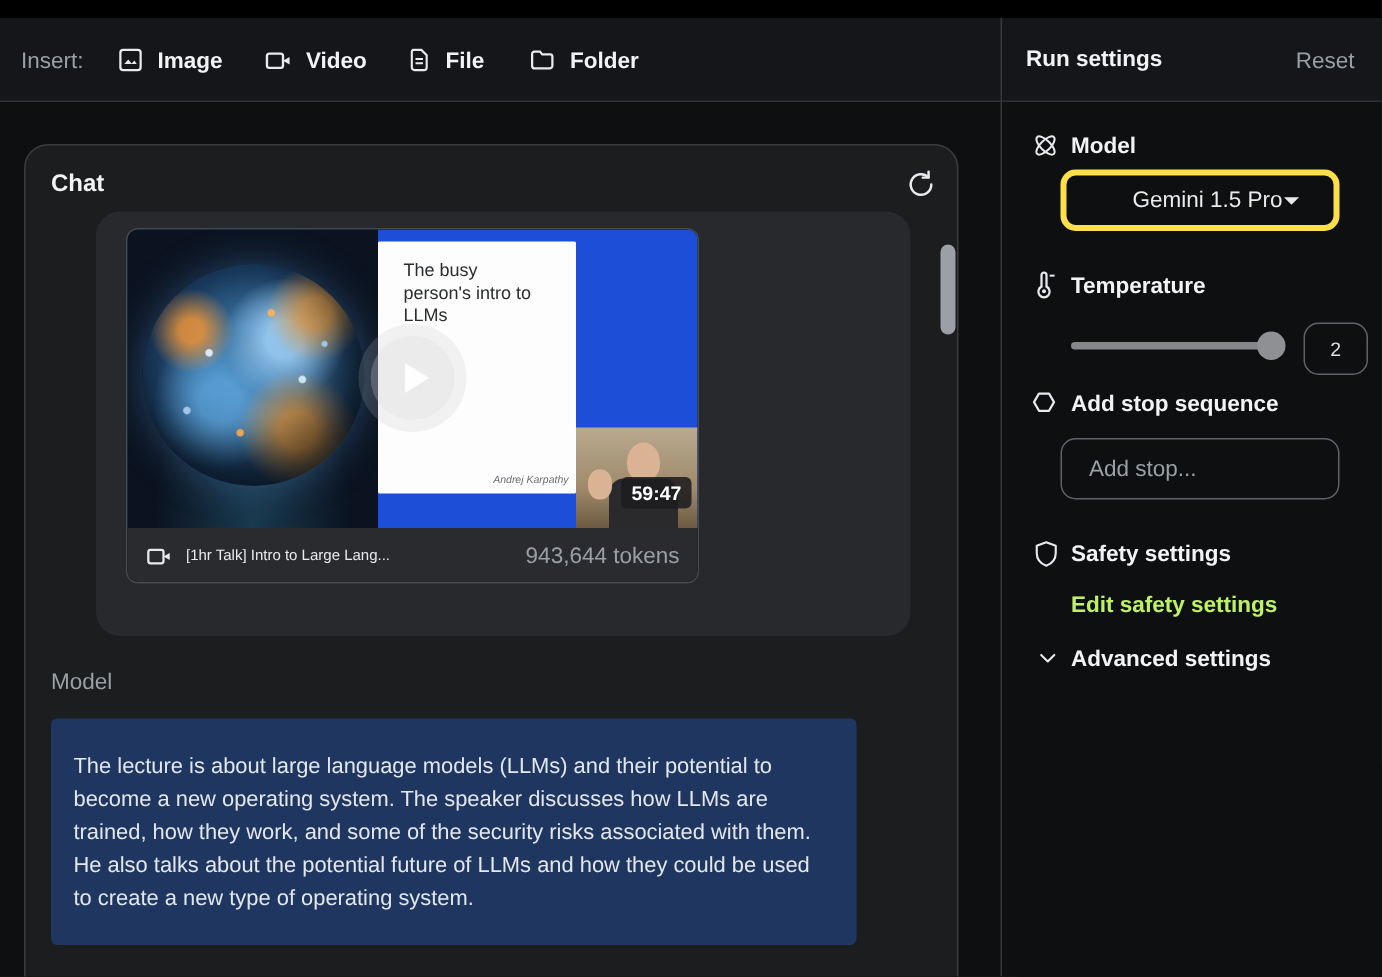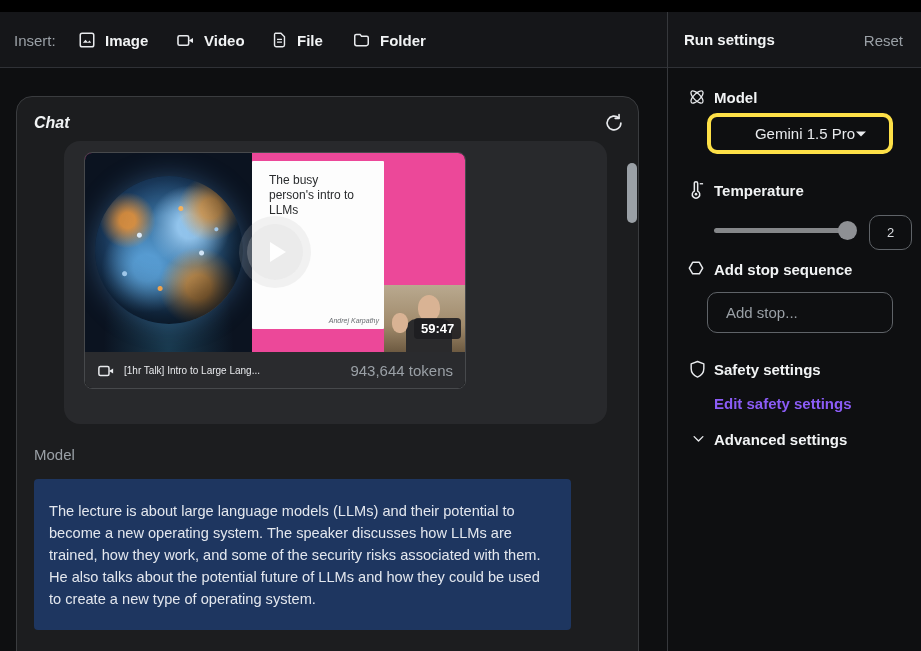--- a/index.html
+++ b/index.html
@@ -41,35 +41,35 @@
     border:1px solid #5f6368; border-radius:10px; display:flex; align-items:center; justify-content:center; }
   .temp-value-box span { font-size:13px; color:#dadce0; }
   .stop-icon { left:686px; top:259px; }
   .stop-label { top:261px; }
   .stop-input { position:absolute; left:707px; top:292px; width:186px; height:41px;
     background:transparent; border:1px solid #5f6368; border-radius:10px; padding:0 14px 0 18px;
     font-family:"Liberation Sans",sans-serif; font-size:15px; color:#e8eaed; outline:none; }
   .stop-input::placeholder { color:#9aa0a6; }
   .safety-icon { left:688px; top:359px; }
   .safety-label { top:361px; }
-  .edit-safety { position:absolute; left:714px; top:395px; font-size:15px; font-weight:700; color:#8b5cf6; cursor:pointer; }
+  .edit-safety { position:absolute; left:714px; top:395px; font-size:15px; font-weight:700; color:#bef264; cursor:pointer; }
   .adv-chevron { left:691px; top:431px; }
   .adv-label { top:431px; }
 
   
   .chat-card { position:absolute; left:16px; top:96px; width:623px; height:572px;
     background:#1c1d1f; border:1px solid #3a3c3f; border-radius:16px; overflow:hidden; }
-  .chat-title { position:absolute; left:17px; top:17px; font-size:16px; font-weight:700; color:#f1f3f4;font-style:italic; }
+  .chat-title { position:absolute; left:17px; top:17px; font-size:16px; font-weight:700; color:#f1f3f4; }
   .refresh-btn { position:absolute; left:586px; top:15px; width:24px; height:24px; cursor:pointer; }
   .scroll-thumb { position:absolute; left:610px; top:66px; width:10px; height:60px; background:#9aa0a6; border-radius:5px; cursor:grab; }
 
   .user-turn { position:absolute; left:47px; top:44px; width:543px; height:283px; background:#28292c; border-radius:16px; }
   .video-card { position:absolute; left:20px; top:11px; width:382px; height:237px;
     border:1px solid #47494c; border-radius:8px; overflow:hidden; background:#060607; }
-  .thumb { position:absolute; left:0; top:0; width:456px; height:199px; background:#ec4899; }
+  .thumb { position:absolute; left:0; top:0; width:456px; height:199px; background:#1d4ed8; }
 
   .sphere-zone { position:absolute; left:0; top:0; width:167px; height:199px; overflow:hidden;
     background: radial-gradient(ellipse at 50% 100%, rgba(60,150,190,.30), transparent 55%), #0b1320; }
   .sphere { position:absolute; left:10px; top:23px; width:148px; height:148px; border-radius:50%;
     background:
       radial-gradient(circle at 22% 30%, rgba(240,150,55,.85) 0 5%, transparent 18%),
       radial-gradient(circle at 78% 22%, rgba(235,160,70,.8) 0 6%, transparent 20%),
       radial-gradient(circle at 70% 75%, rgba(245,160,60,.75) 0 8%, transparent 26%),
       radial-gradient(circle at 64% 34%, rgba(150,200,240,.95) 0 9%, transparent 30%),
       radial-gradient(circle at 35% 62%, rgba(90,160,215,.9) 0 10%, transparent 34%),

